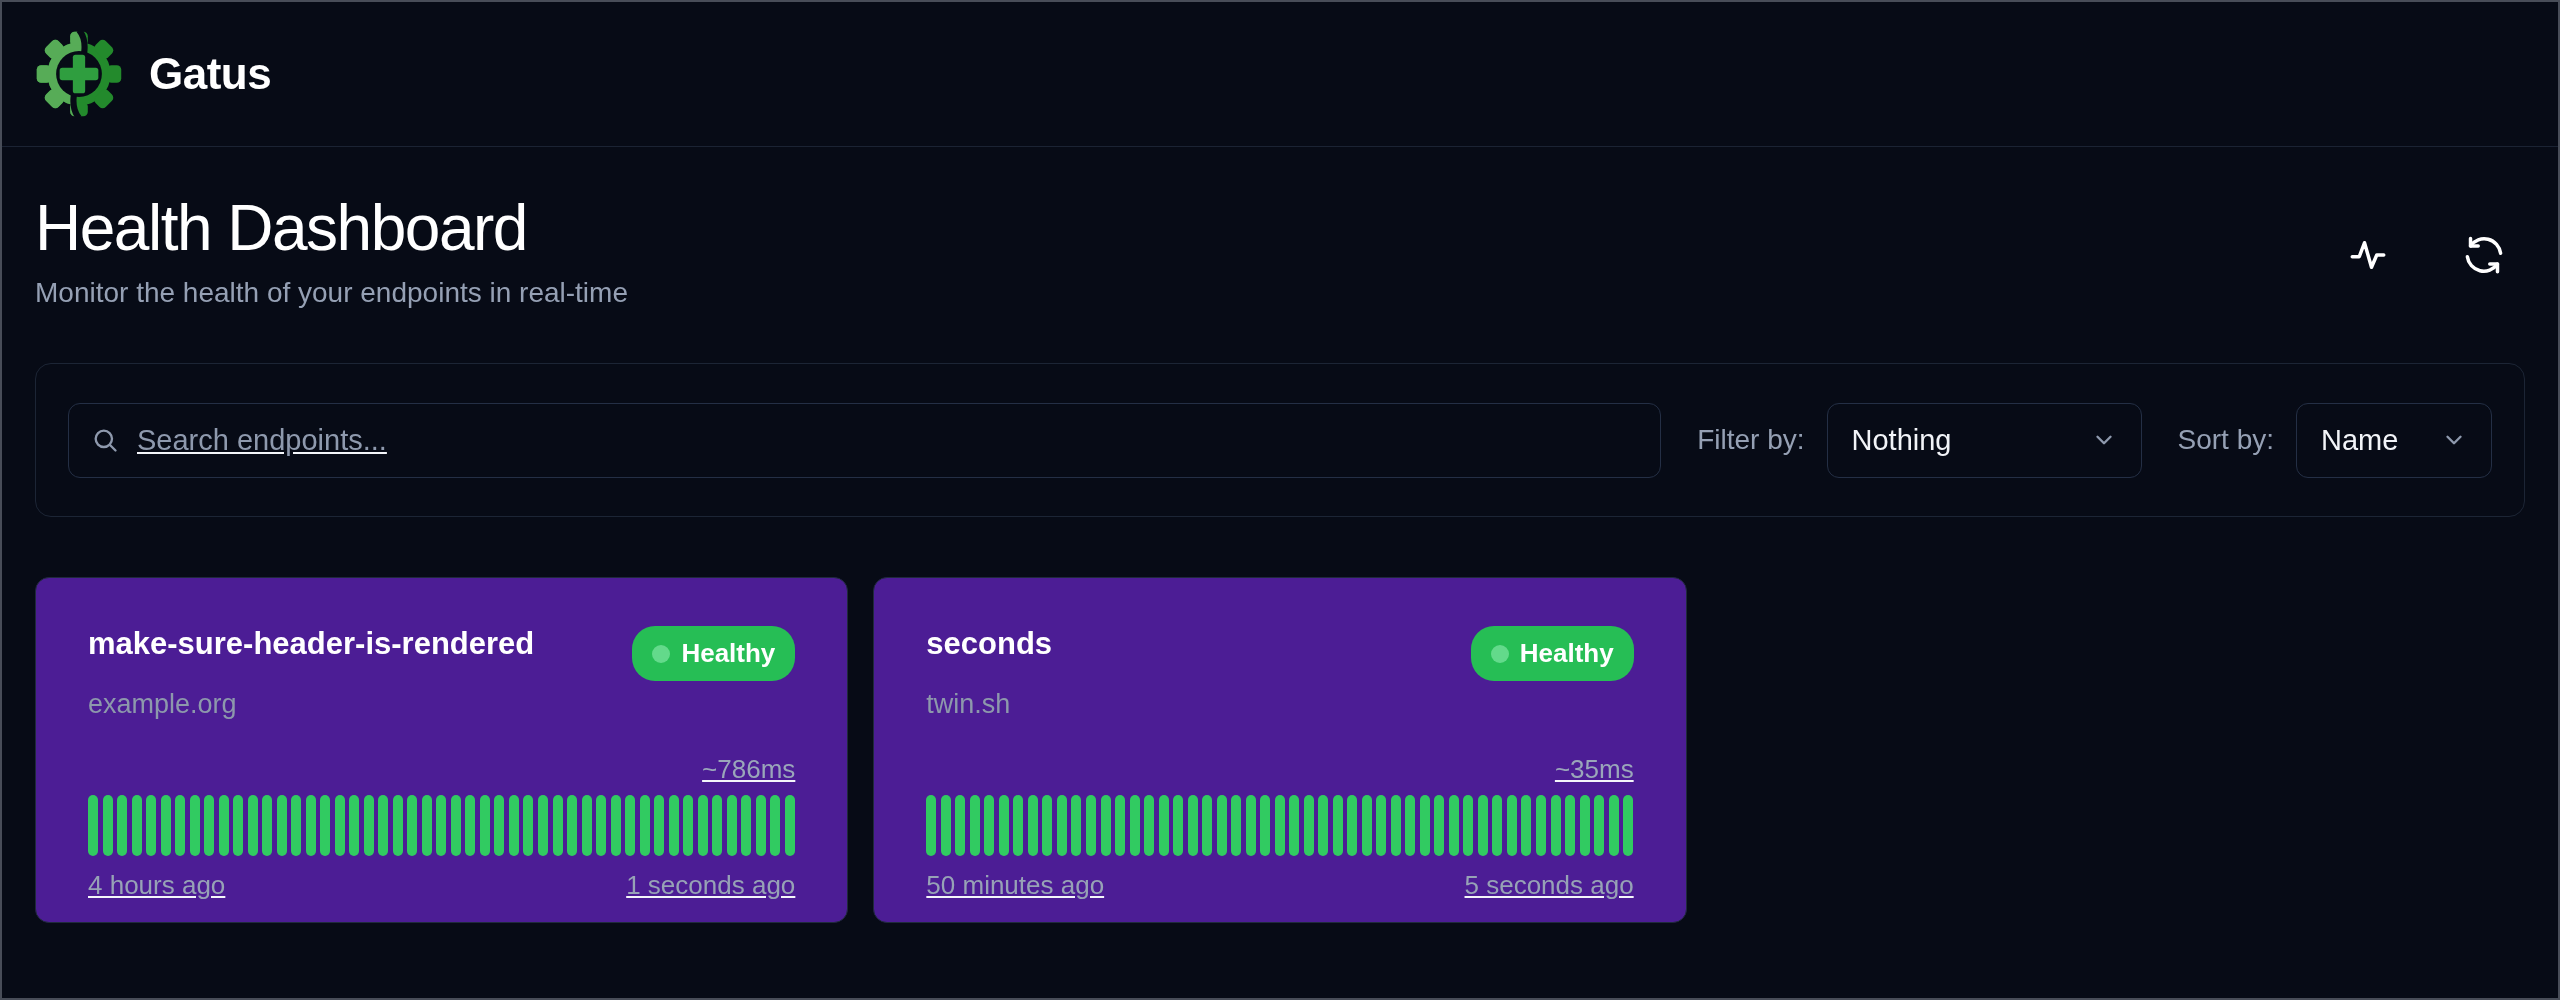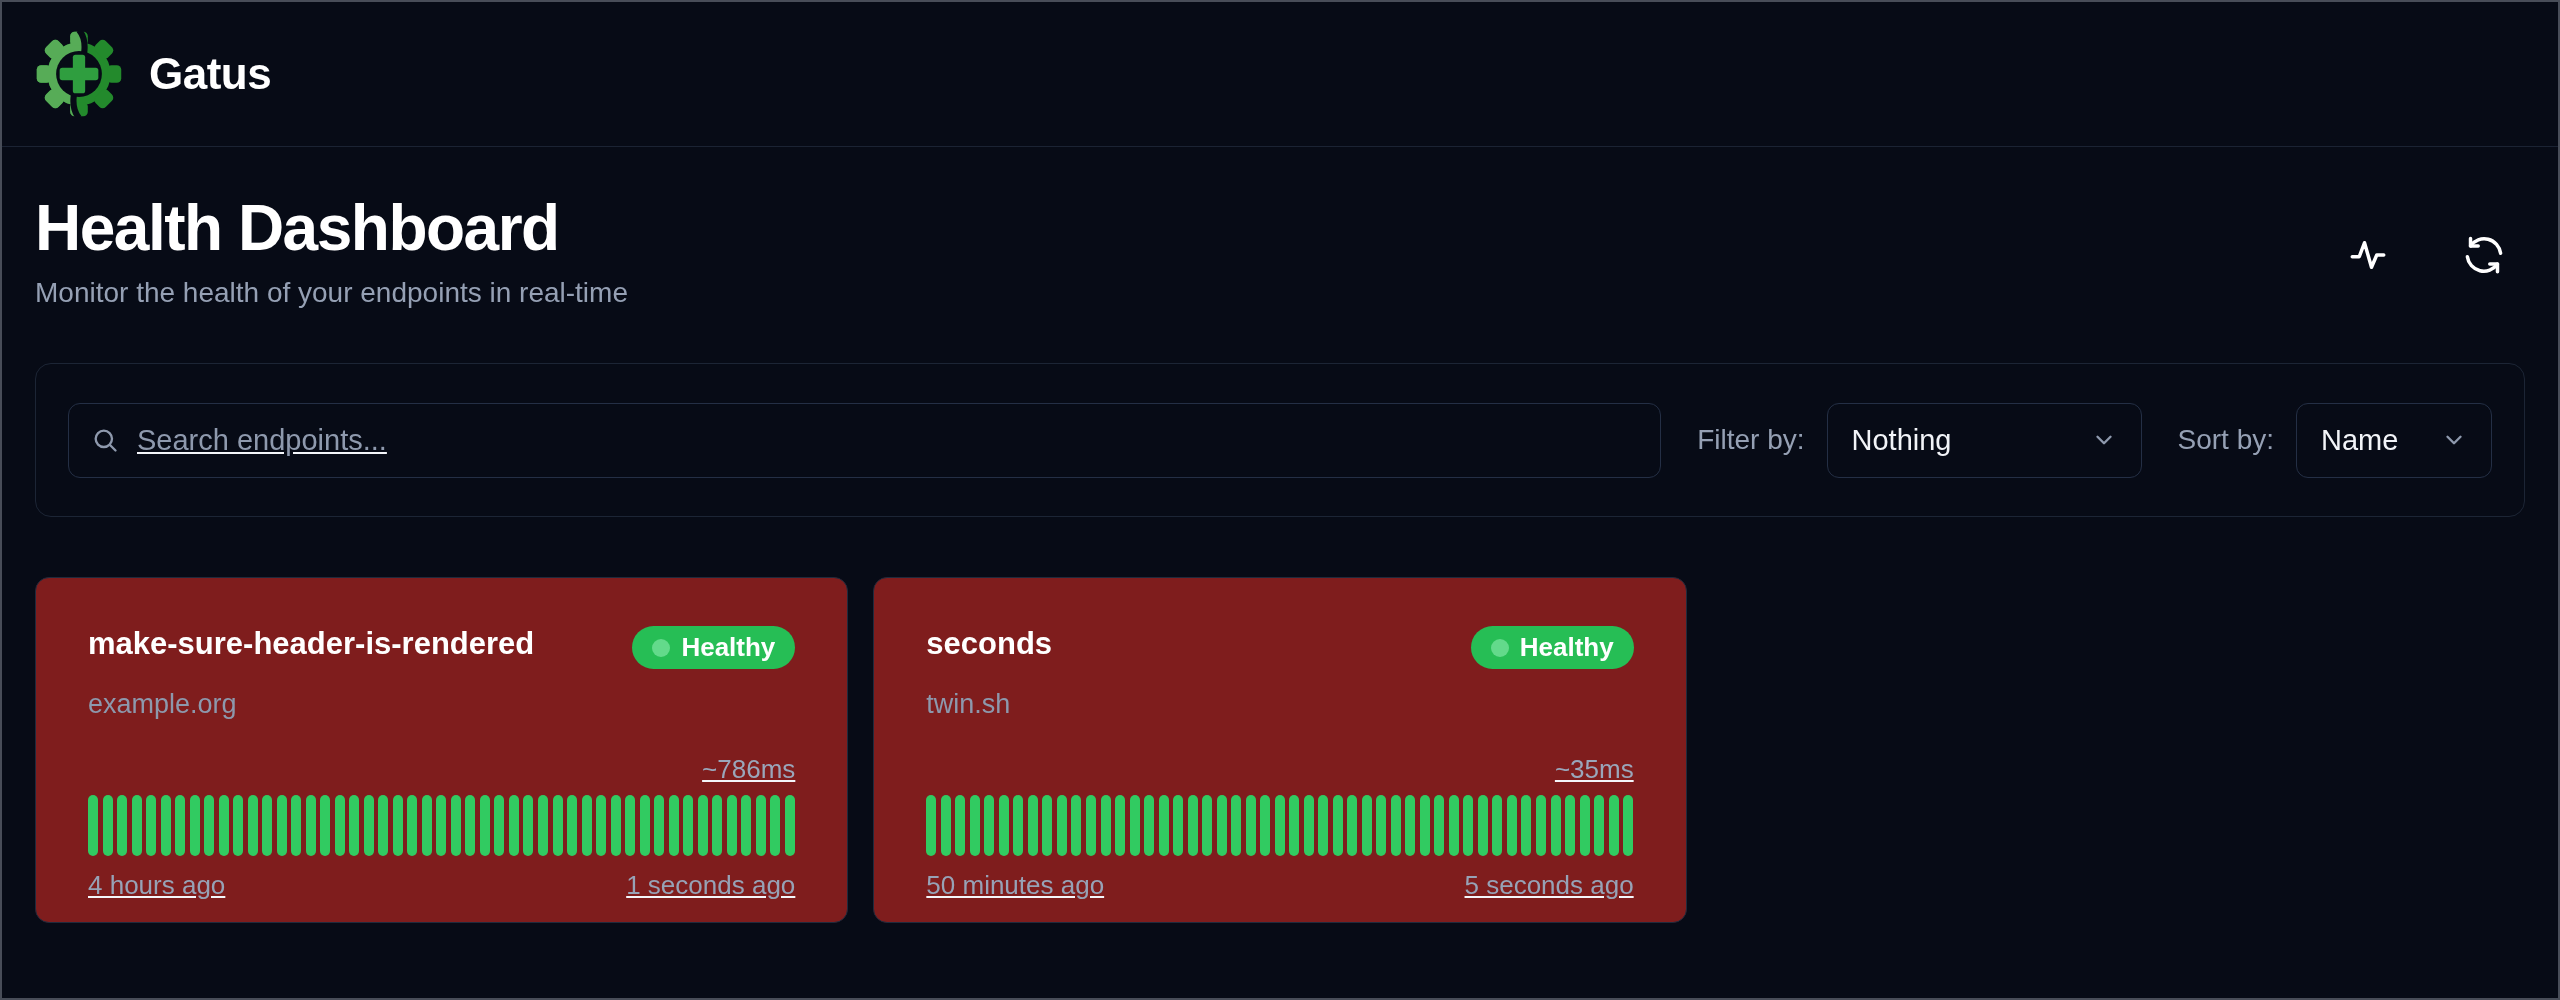--- a/index.html
+++ b/index.html
@@ -32,21 +32,21 @@
   
   .main { padding: 0 33px; }
 
   .title-row {
     margin-top: 46px;
     display: flex;
     justify-content: space-between;
   }
   .page-title {
     font-size: 64px;
-    font-weight: 700;
+    font-weight: 400;
     letter-spacing: -1.5px;
     color: #ffffff;
     line-height: 1.1;
   }
   .page-subtitle {
     margin-top: 14px;
     font-size: 28px;
     color: #95a0b4;
   }
   .header-actions {
@@ -118,32 +118,32 @@
     margin-top: 60px;
     display: grid;
     grid-template-columns: repeat(3, 1fr);
     gap: 25px;
   }
   .card {
     border: 1px solid #202a3c;
     border-radius: 14px;
     height: 346px;
     padding: 48px 52px 0 52px;
-    background: #7f1d1d;
+    background: #4c1d95;
     cursor: pointer;
   }
   .card-head {
     display: flex;
     justify-content: space-between;
     align-items: flex-start;
   }
   .endpoint-name { font-size: 31px; font-weight: 700; color: #ffffff; }
   .endpoint-host { font-size: 27px; color: #8d98ac; margin-top: 27px; }
   .badge {
-    height: 43px;
+    height: 55px;
     border-radius: 23px;
     background: #26be55;
     display: flex;
     align-items: center;
     gap: 11px;
     padding: 0 20px;
     flex: 0 0 auto;
   }
   .badge-dot {
     width: 18px; height: 18px;

